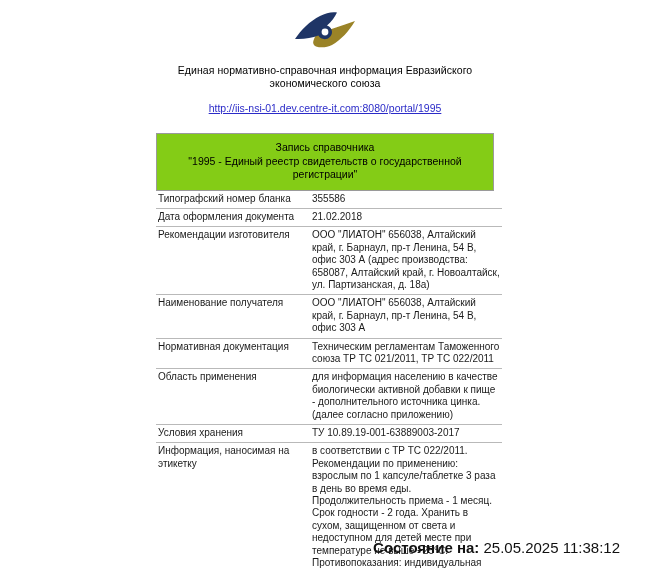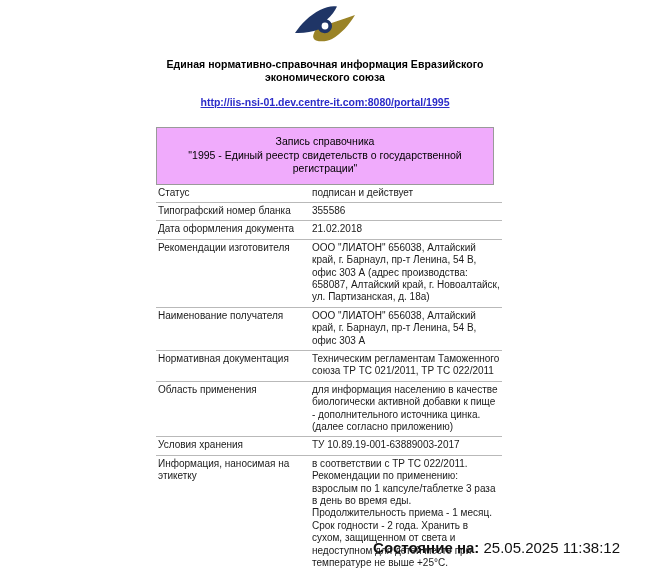--- a/index.html
+++ b/index.html
@@ -19,22 +19,22 @@
 
   .page {
     width: 650px;
     height: 568px;
     box-sizing: border-box;
     position: relative;
   }
 
   
   .header-block {
-    text-align: center;
-    font-weight: bold;
+    padding-top: 6px;
+    text-align: center;
   }
   .logo-wrap {
     width: 100%;
     display: flex;
     justify-content: center;
     align-items: center;
     height: 52px;
   }
   .logo-svg {
     display: block;
@@ -61,21 +61,21 @@
     display: inline-block;
   }
 
   
   .table-wrap {
     width: 338px;
     margin: 17px auto 0 auto;
   }
 
   .record-title {
-    background: #f0abfc;
+    background: #84cc16;
     border: 1px solid #9a9a9a;
     box-sizing: border-box;
     text-align: center;
     font-size: 10.5px;
     line-height: 13.5px;
     color: #000000;
     padding: 7px 14px 8px 14px;
   }
   .record-title .line {
     display: block;
@@ -159,24 +159,20 @@
 
     <div class="record-title">
       <span class="line">Запись справочника</span>
       <span class="line">"1995 - Единый реестр свидетельств о государственной</span>
       <span class="line">регистрации"</span>
     </div>
 
     <table class="record">
       <tbody>
         <tr>
-          <td class="lbl">Статус</td>
-          <td class="val">подписан и действует</td>
-        </tr>
-        <tr>
           <td class="lbl">Типографский номер бланка</td>
           <td class="val">355586</td>
         </tr>
         <tr>
           <td class="lbl">Дата оформления документа</td>
           <td class="val">21.02.2018</td>
         </tr>
         <tr>
           <td class="lbl">Рекомендации изготовителя</td>
           <td class="val">ООО "ЛИАТОН" 656038, Алтайский край, г. Барнаул, пр-т Ленина, 54 В, офис 303 А (адрес производства: 658087, Алтайский край, г. Новоалтайск, ул. Партизанская, д. 18а)</td>

